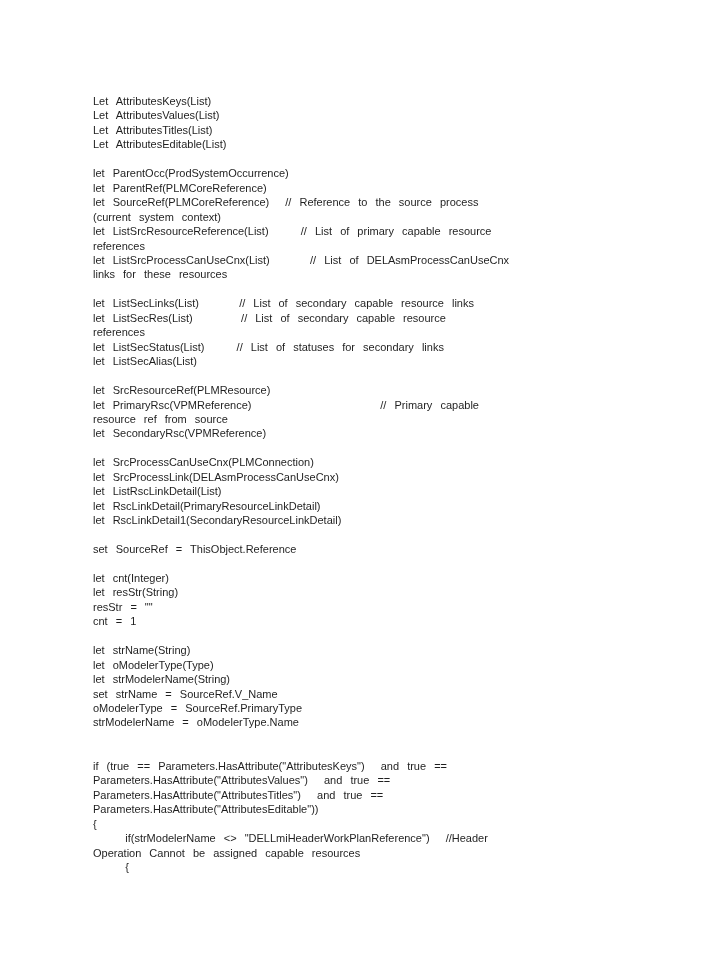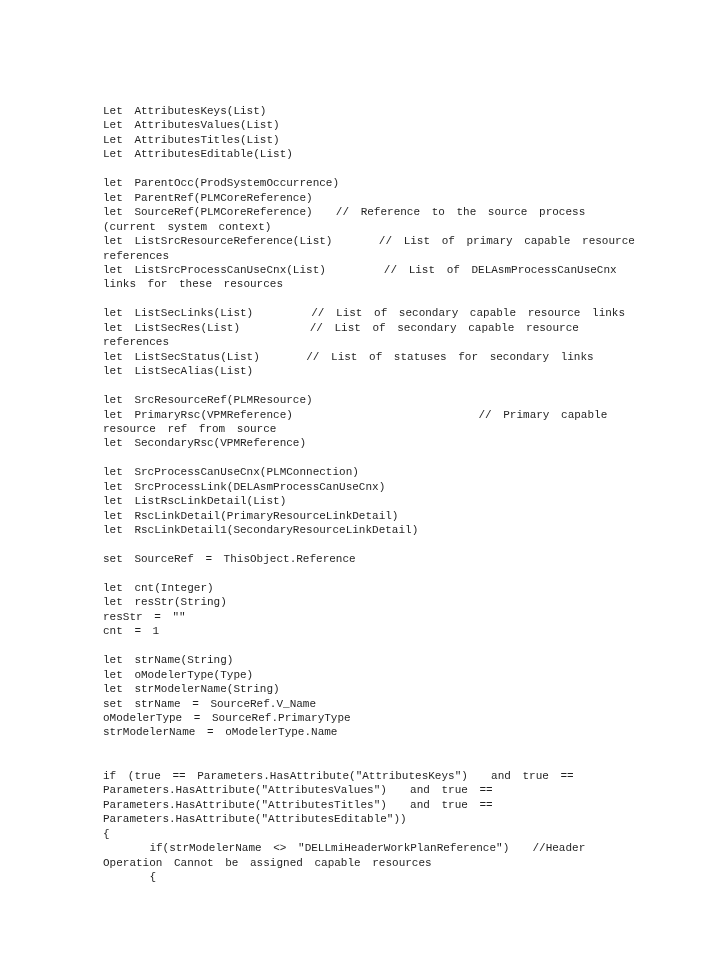--- a/index.html
+++ b/index.html
@@ -16,22 +16,22 @@
   .page {
     position: relative;
     width: 720px;
     height: 960px;
     background: #ffffff;
   }
   .code-listing {
     position: absolute;
     left: 85px;
     top: 86px;
-    margin: 18px;
-    font-family: Liberation Mono, monospace;
+    margin: 8px;
+    font-family: Liberation Sans, sans-serif;
     font-size: 11px;
     line-height: 14.45px;
     color: #1f1f1f;
     white-space: pre;
     word-spacing: 5px;
     letter-spacing: 0;
   }
 </style>
 </head>
 <body style="background: rgb(255, 255, 255);">

